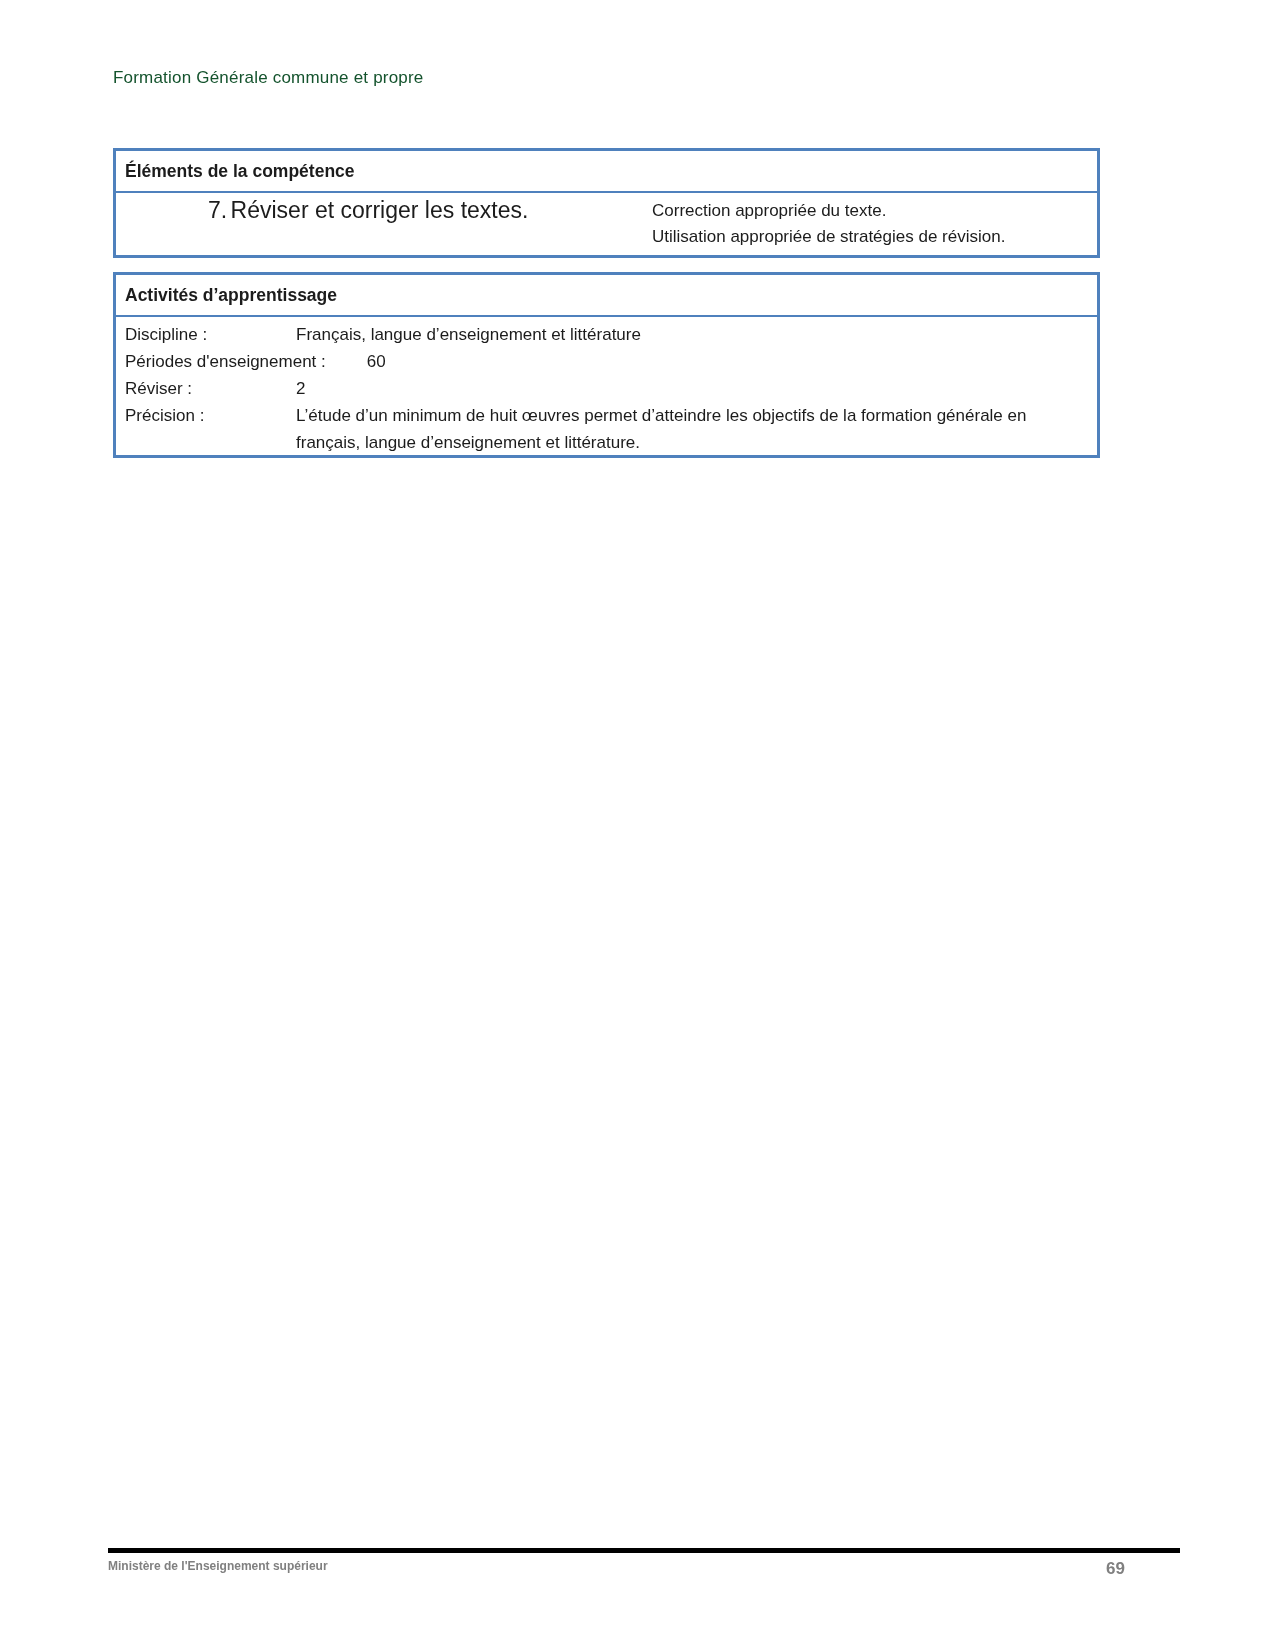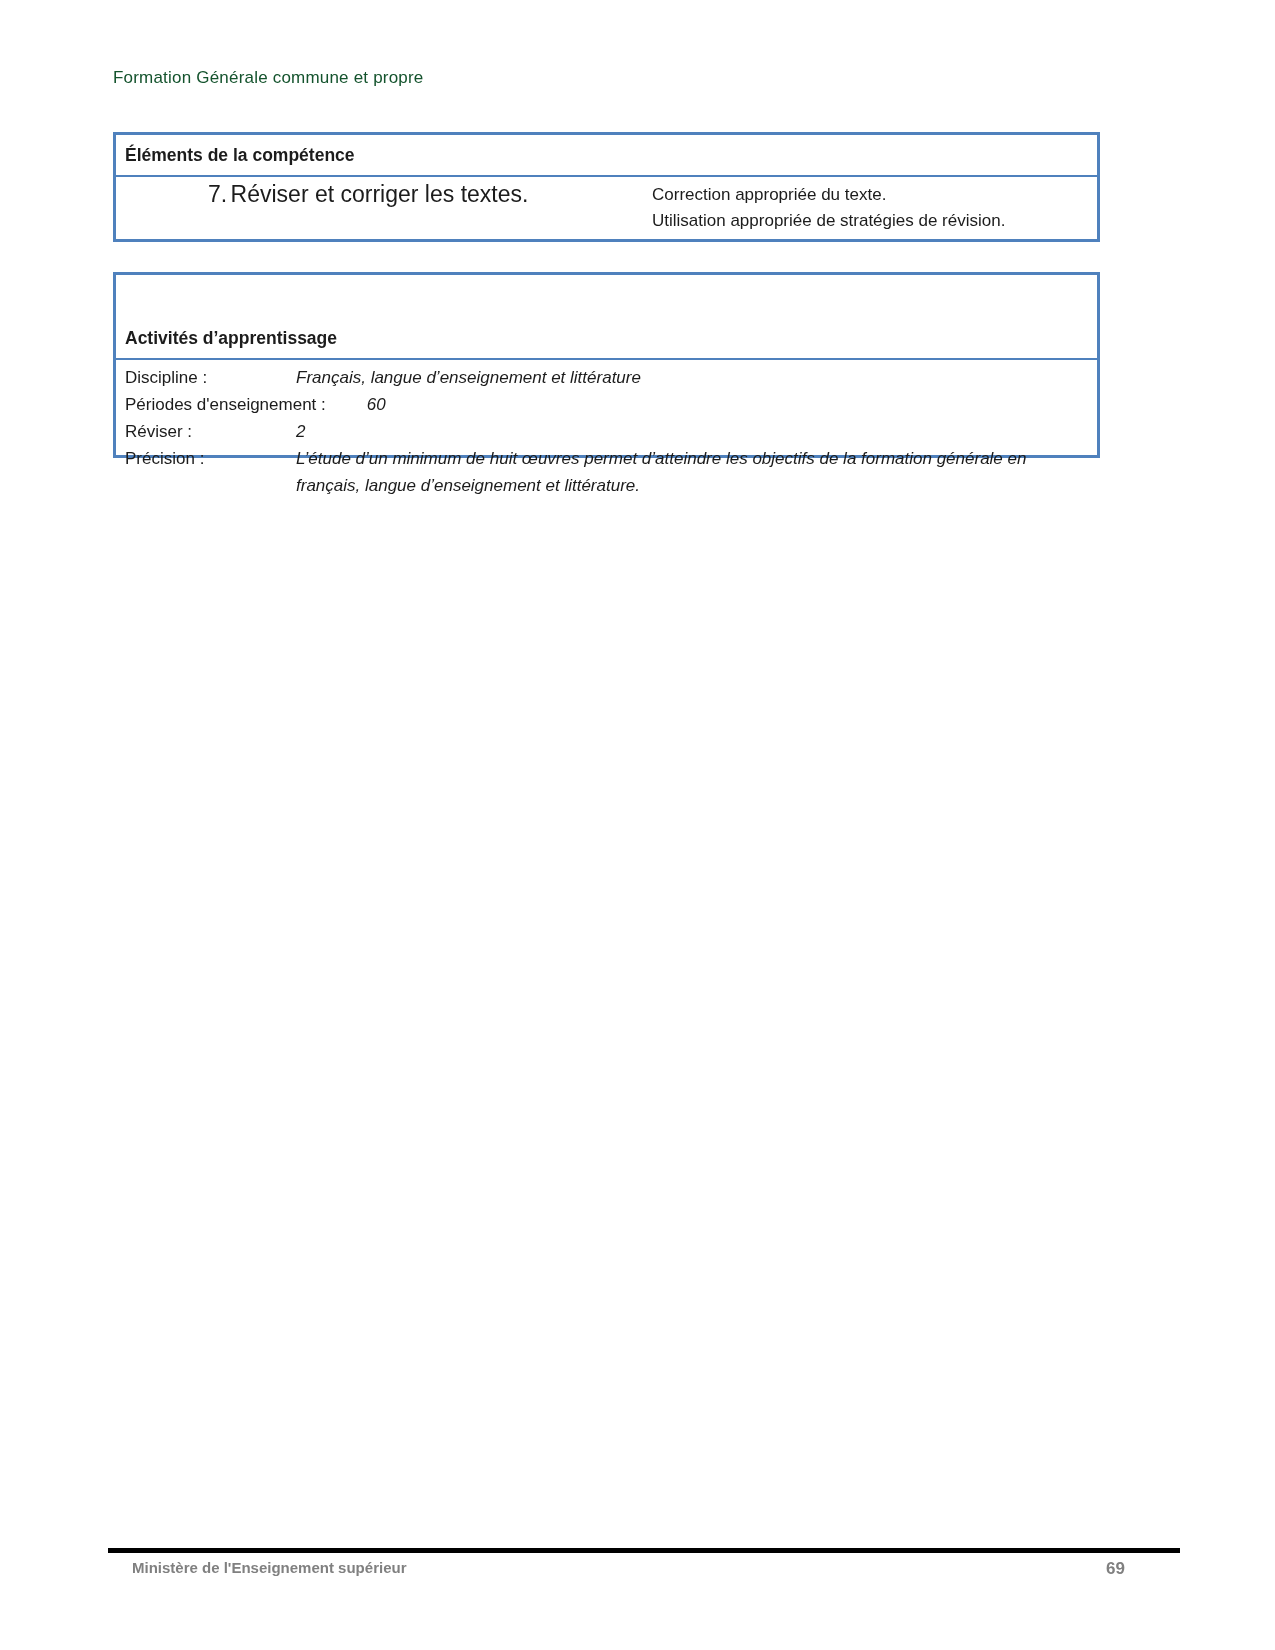--- a/index.html
+++ b/index.html
@@ -17,21 +17,21 @@
     letter-spacing:0.2px;
   }
   
   .frame{
     position:absolute;left:113px;width:987px;
     border:3px solid #4F81BD;
     box-sizing:border-box;
     background:#fff;
   }
   
-  .competence-table{top:132px;height:110px;}
+  .competence-table{top:148px;height:110px;}
   .ct-head{
     display:flex;
     border-bottom:2px solid #4F81BD;
     padding:9px 0 8px 0;
   }
   .ct-body{display:flex;padding:5px 0 10px 0;}
   .col1{flex:0 0 492px;padding-left:9px;box-sizing:border-box;}
   .col2{flex:1;padding-right:8px;box-sizing:border-box;}
   .head-cell{font-size:17.5px;font-weight:bold;line-height:23px;}
   .el-row{font-size:23px;line-height:24px;text-align:center;}
@@ -42,37 +42,36 @@
     width:7px;height:7px;border-radius:50%;
     background:#44679C;margin:10px 0 0 4px;
   }
   .bullet-text{flex:1;}
   
   .activities-box{top:272px;height:186px;}
   .ab-title{
     font-size:17.5px;font-weight:bold;line-height:24px;
     padding:8px 10px 8px 9px;
     border-bottom:2px solid #4F81BD;
-    margin-top:43px;
   }
   .ab-body{padding:4px 10px 8px 9px;font-size:17px;}
   .field-row{display:flex;line-height:27px;gap:33px;}
   .field-label{flex:0 0 auto;min-width:130px;margin-right:8px;}
-  .field-value{flex:1;font-style:italic;}
+  .field-value{flex:1;}
   
   .footer{
     position:absolute;left:108px;top:1548px;width:1072px;
     border-top:5px solid #000000;
   }
   .footer-row{
     display:flex;justify-content:space-between;
     margin-top:6px;
     color:#808080;font-weight:bold;
   }
-  .footer-left{font-size:15px;margin-left:24px;}
+  .footer-left{font-size:12px;}
   .footer-right{font-size:17px;padding-right:55px;}
 </style>
 </head>
 <body>
 
 <div class="page">
 
   <div class="doc-header">Formation Générale commune et propre</div>
 
   <div class="frame competence-table">

